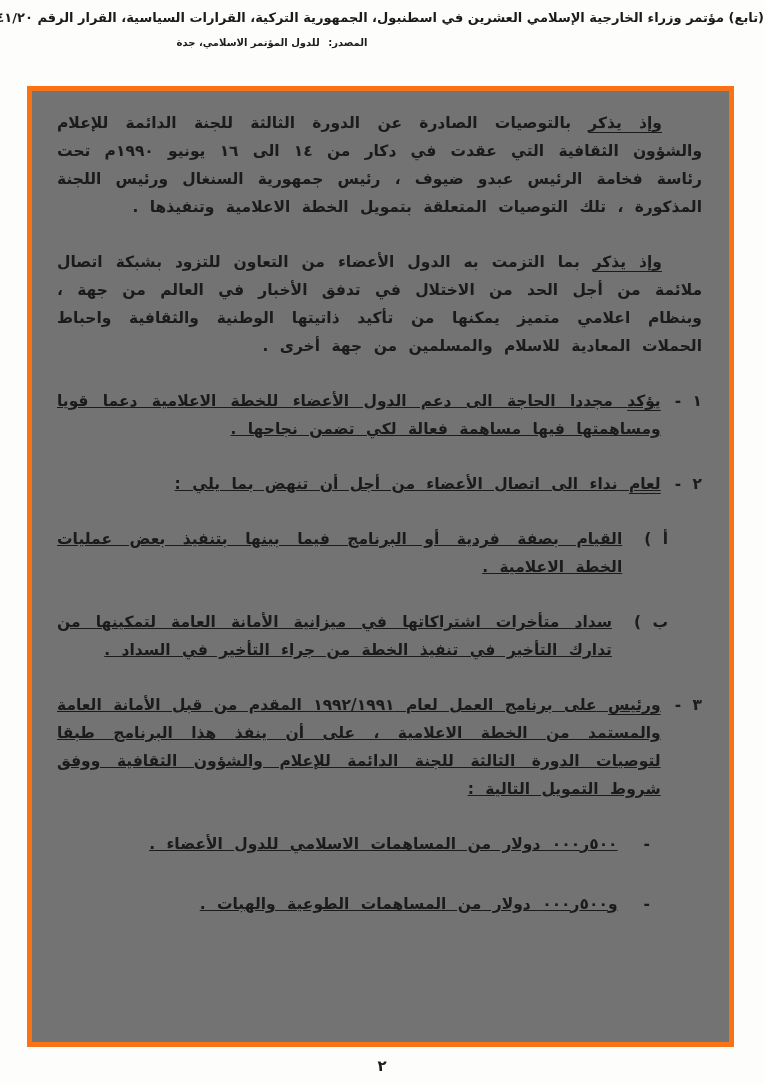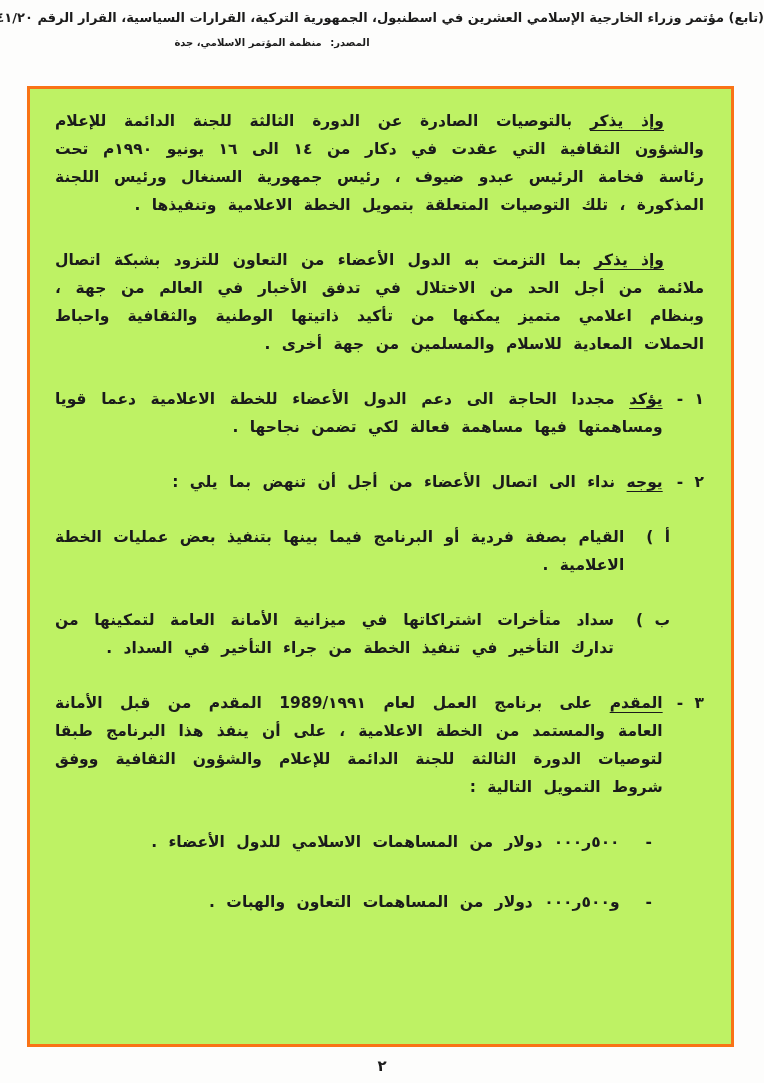--- a/index.html
+++ b/index.html
@@ -13,52 +13,52 @@
     position: relative; width: 764px; height: 1083px;
     direction: rtl; overflow: hidden; background: #fdfdfc;
   }
   .doc-header { position: absolute; top: 10px; right: 0; left: 0; text-align: center; }
   .doc-title { font-size: 13px; font-weight: bold; white-space: nowrap; }
   .doc-source { margin-top: 12px; font-size: 10px; font-weight: bold; transform: translateX(-110px); }
   .doc-source .src-label { margin-left: 5px; text-align: right; }
   .green-box {
     position: absolute; top: 86px; right: 30px;
     width: 707px; height: 961px;
-    border: 3px solid #f97316;
+    border: 5px solid #f97316;
     padding: 18px 27px 0 25px;
-    background: #bef264;
+    background: #737373;
     overflow: hidden;
   }
   .para, .item-body, .num {
     font-size: 15.5px; font-weight: bold; line-height: 28px; word-spacing: 6px;
   }
   .para { text-align: justify; margin-bottom: 27px; }
   .first-indent { text-indent: 40px; }
   .lead { text-decoration: underline; text-underline-offset: 4px; }
   .row { display: flex; gap: 14px; margin-bottom: 27px; }
   .row .num { flex: 0 0 auto; white-space: nowrap; }
-  .item-body { flex: 1 1 auto; text-align: justify; }
+  .item-body { flex: 1 1 auto; text-align: justify; text-decoration: underline; }
   .row.subitem { margin-right: 34px; gap: 22px; }
   .row.bullet { margin-right: 52px; gap: 26px; margin-bottom: 22px; }
   .row.bullet.second { margin-top: 32px; }
   .page-num {
     position: absolute; bottom: 8px; left: 0; right: 0;
     text-align: center; font-size: 15px; font-weight: bold;
   }
 </style>
 </head>
 <body>
 
 <div class="sheet">
 
   <header class="doc-header">
     <div class="doc-title">(تابع) مؤتمر وزراء الخارجية الإسلامي العشرين في اسطنبول، الجمهورية التركية، القرارات السياسية، القرار الرقم ٤١/٢٠-س</div>
     <div class="doc-source">
       <span class="src-label">المصدر:</span>
-      <span class="src-value">منظمة المؤتمر الاسلامي، جدة</span>
+      <span class="src-value">للدول المؤتمر الاسلامي، جدة</span>
     </div>
   </header>
 
   <main class="green-box">
 
     <p class="para first-indent">
       <span class="lead">وإذ يذكر</span>
       <span>بالتوصيات الصادرة عن الدورة الثالثة للجنة الدائمة للإعلام والشؤون الثقافية التي عقدت في دكار من ١٤ الى ١٦ يونيو ١٩٩٠م تحت رئاسة فخامة الرئيس عبدو ضيوف ، رئيس جمهورية السنغال ورئيس اللجنة المذكورة ، تلك التوصيات المتعلقة بتمويل الخطة الاعلامية وتنفيذها .</span>
     </p>
 
@@ -71,50 +71,50 @@
       <span class="num">١ -</span>
       <p class="item-body">
         <span class="lead">يؤكد</span>
         <span>مجددا الحاجة الى دعم الدول الأعضاء للخطة الاعلامية دعما قويا ومساهمتها فيها مساهمة فعالة لكي تضمن نجاحها .</span>
       </p>
     </div>
 
     <div class="row item">
       <span class="num">٢ -</span>
       <p class="item-body">
-        <span class="lead">يوجه</span>
+        <span class="lead">لعام</span>
         <span>نداء الى اتصال الأعضاء من أجل أن تنهض بما يلي :</span>
       </p>
     </div>
 
     <div class="row subitem">
       <span class="num">أ )</span>
       <p class="item-body">القيام بصفة فردية أو البرنامج فيما بينها بتنفيذ بعض عمليات الخطة الاعلامية .</p>
     </div>
 
     <div class="row subitem">
       <span class="num">ب )</span>
       <p class="item-body">سداد متأخرات اشتراكاتها في ميزانية الأمانة العامة لتمكينها من تدارك التأخير في تنفيذ الخطة من جراء التأخير في السداد .</p>
     </div>
 
     <div class="row item">
       <span class="num">٣ -</span>
       <p class="item-body">
-        <span class="lead">المقدم</span>
-        <span>على برنامج العمل لعام 1989/١٩٩١ المقدم من قبل الأمانة العامة والمستمد من الخطة الاعلامية ، على أن ينفذ هذا البرنامج طبقا لتوصيات الدورة الثالثة للجنة الدائمة للإعلام والشؤون الثقافية ووفق شروط التمويل التالية :</span>
+        <span class="lead">ورئيس</span>
+        <span>على برنامج العمل لعام ١٩٩٢/١٩٩١ المقدم من قبل الأمانة العامة والمستمد من الخطة الاعلامية ، على أن ينفذ هذا البرنامج طبقا لتوصيات الدورة الثالثة للجنة الدائمة للإعلام والشؤون الثقافية ووفق شروط التمويل التالية :</span>
       </p>
     </div>
 
     <div class="row bullet">
       <span class="num">-</span>
       <p class="item-body">٥٠٠ر٠٠٠ دولار من المساهمات الاسلامي للدول الأعضاء .</p>
     </div>
 
     <div class="row bullet second">
       <span class="num">-</span>
-      <p class="item-body">و٥٠٠ر٠٠٠ دولار من المساهمات التعاون والهبات .</p>
+      <p class="item-body">و٥٠٠ر٠٠٠ دولار من المساهمات الطوعية والهبات .</p>
     </div>
 
   </main>
 
   <footer class="page-num">٢</footer>
 
 </div>
 
 </body></html>

